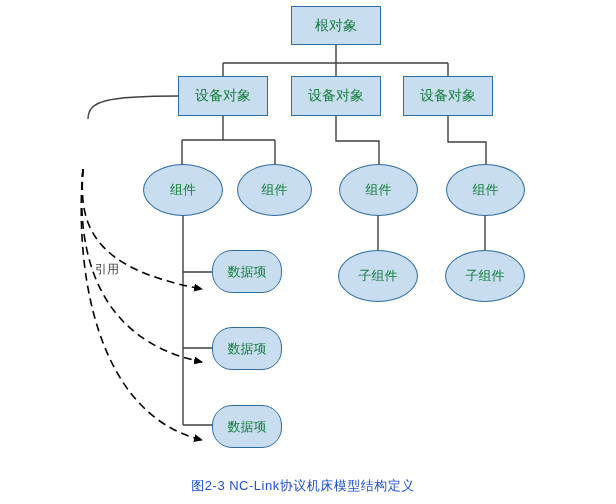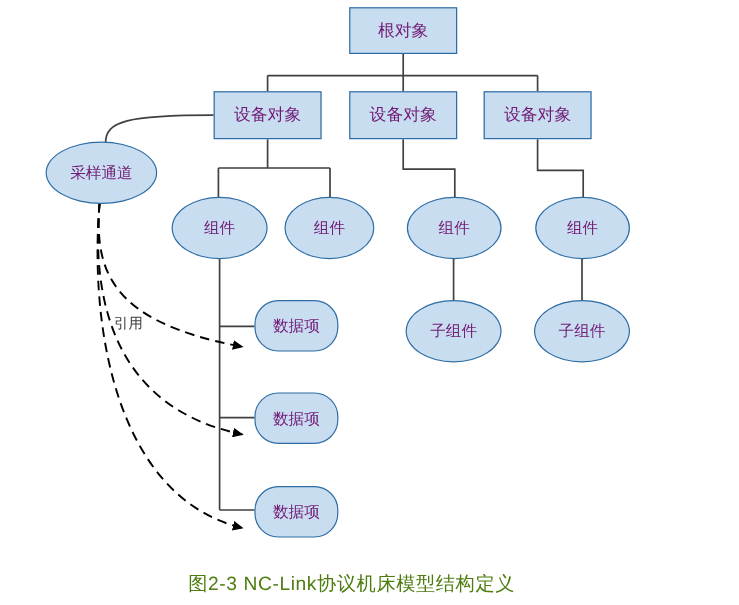--- a/index.html
+++ b/index.html
@@ -9,32 +9,32 @@
     background:#fff;
     font-family:"Liberation Sans","DejaVu Sans",sans-serif;
     overflow:hidden;
   }
   #connector-layer{position:absolute;left:0;top:0;width:616px;height:504px;}
   .node{
     position:absolute;
     background:var(--node-fill,#c9ddf1);
     border:1.6px solid var(--node-border,#2e6da4);
     display:flex;align-items:center;justify-content:center;
-    color:#701a75;font-size:14px;white-space:nowrap;
+    color:#15803d;font-size:14px;white-space:nowrap;
     box-sizing:border-box;
   }
   .rect{border-radius:0;}
   .rounded{border-radius:20px;font-size:13px;}
   .ellipse{border-radius:50%;font-size:13px;}
   .small-label{
     position:absolute;font-size:12px;color:#3d3d3d;white-space:nowrap;
   }
   .caption{
-    position:absolute;top:477px;left:293px;transform:translateX(-50%);
-    font-size:16px;color:#4d7c0f;white-space:nowrap;letter-spacing:0.5px;
+    position:absolute;top:477px;left:303px;transform:translateX(-50%);
+    font-size:13px;color:#1d4ed8;white-space:nowrap;letter-spacing:0.5px;
   }
 </style>
 </head>
 <body>
 
 <div id="canvas">
 
   <svg id="connector-layer" viewBox="0 0 616 504" xmlns="http://www.w3.org/2000/svg">
     <defs>
       <marker id="arrow" markerWidth="10" markerHeight="8" refX="8" refY="4" orient="auto" markerUnits="userSpaceOnUse">
@@ -61,21 +61,20 @@
     <path d="M83 169 C76 248 94 340 202 362" fill="none" stroke="#000" stroke-width="1.6" stroke-dasharray="8 5" marker-end="url(#arrow)"></path>
     <path d="M83 169 C74 275 98 415 202 440" fill="none" stroke="#000" stroke-width="1.6" stroke-dasharray="8 5" marker-end="url(#arrow)"></path>
   </svg>
 
   <div class="node rect" style="left:291px;top:6px;width:90px;height:39px;">根对象</div>
 
   <div class="node rect" style="left:178px;top:76px;width:90px;height:40px;">设备对象</div>
   <div class="node rect" style="left:291px;top:76px;width:90px;height:40px;">设备对象</div>
   <div class="node rect" style="left:403px;top:76px;width:90px;height:40px;">设备对象</div>
 
-  <div class="node ellipse" style="left:38px;top:118px;width:93px;height:52px;">采样通道</div>
 
   <div class="node ellipse" style="left:143px;top:164px;width:80px;height:52px;">组件</div>
   <div class="node ellipse" style="left:237px;top:164px;width:75px;height:52px;">组件</div>
   <div class="node ellipse" style="left:339px;top:164px;width:79px;height:52px;">组件</div>
   <div class="node ellipse" style="left:446px;top:164px;width:79px;height:52px;">组件</div>
 
   <div class="node ellipse" style="left:338px;top:250px;width:80px;height:52px;">子组件</div>
   <div class="node ellipse" style="left:445px;top:250px;width:80px;height:52px;">子组件</div>
 
   <div class="node rounded" style="left:212px;top:250px;width:70px;height:43px;">数据项</div>

